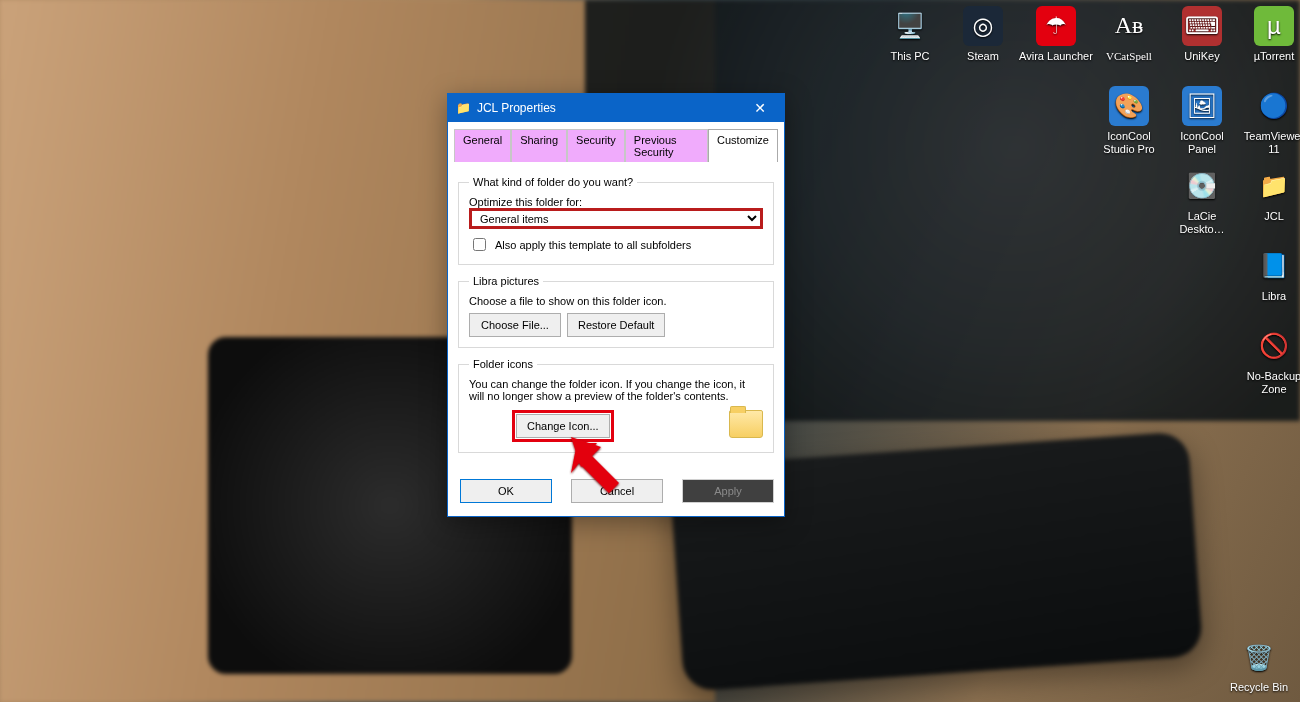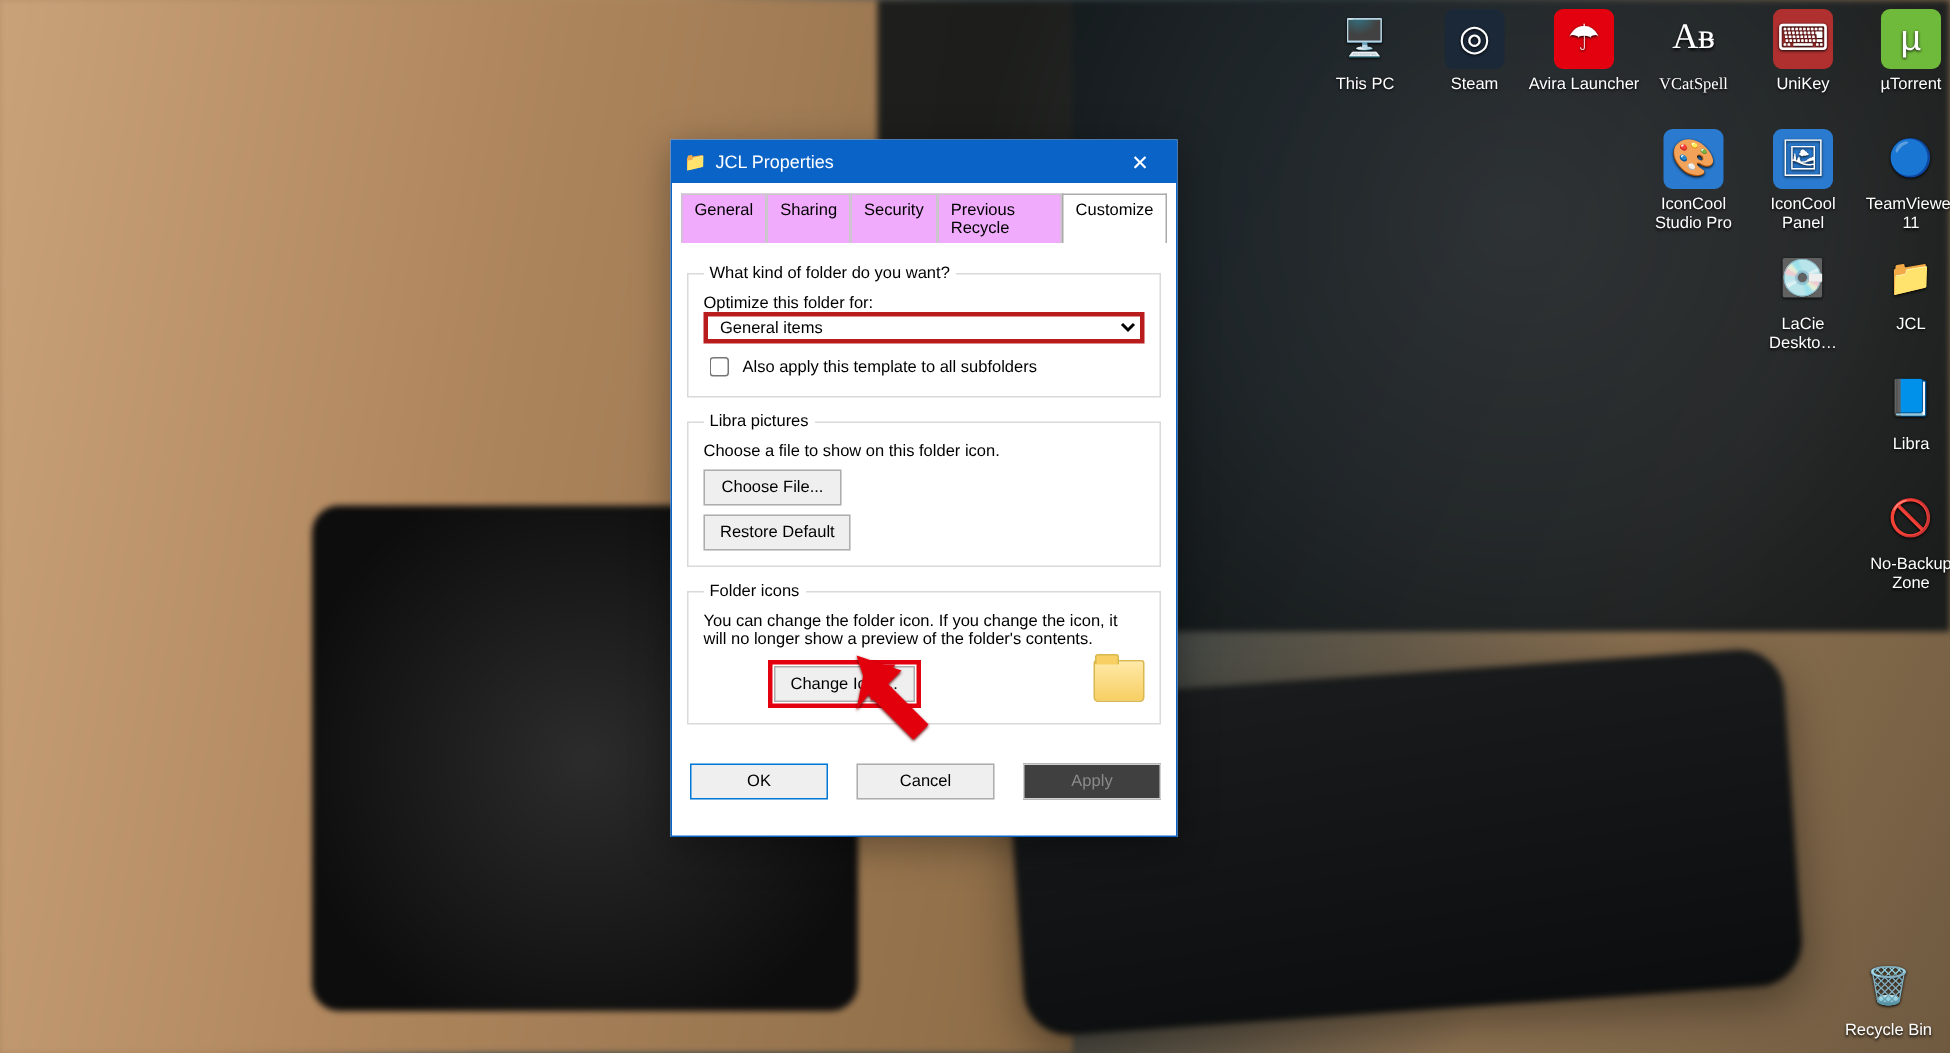--- a/index.html
+++ b/index.html
@@ -106,21 +106,21 @@
 
   .btn {
     min-width: 92px; height:24px;
     border:1px solid #adadad; background:#efefef;
     font-size:11px; padding: 2px 10px;
     cursor:pointer;
   }
   .btn:disabled { color:#8a8a8a; background:#404040; border-color:#d0d0d0; cursor:default; }
   .btn.primary { border-color:#0078d7; }
 
-  .stack { display:flex; flex-direction:column; gap:6px; align-items:flex-start; }
+  .stack { display:flex; flex-direction:row; gap:6px; align-items:flex-start; }
 
   .highlight-box {
     border:3px solid #e3000f; padding:1px; display:inline-block;
   }
 
   .folder-preview {
     width:34px; height:28px;
     background: linear-gradient(#ffe9a8,#f7cf63);
     border:1px solid #d9b84e;
     border-radius:2px 2px 3px 3px;
@@ -129,21 +129,21 @@
   .folder-preview::before{
     content:""; position:absolute; left:0; top:-5px;
     width:14px; height:6px; background:#f7cf63; border:1px solid #d9b84e;
     border-bottom:none; border-radius:2px 2px 0 0;
   }
 
   .icon-row { display:flex; align-items:flex-start; gap:16px;margin-left:43px; }
 
   .footer {
     display:flex; justify-content:flex-end; gap:19px;
-    padding: 6px 10px 24px;
+    padding: 6px 10px 13px;
   }
 
   .red-arrow {
     position:absolute;
     left: 567px; top: 433px;
     width: 70px; height: 70px;
     pointer-events:none;
   }
 
   .recycle { position:absolute; right:4px; bottom:8px; }
@@ -222,21 +222,21 @@
   <div class="titlebar">
     <span class="ticon">📁</span>
     <span class="ttl">JCL Properties</span>
     <span class="close">✕</span>
   </div>
 
   <div class="tabs" id="tabs">
       <div class="tab">General</div>
       <div class="tab">Sharing</div>
       <div class="tab">Security</div>
-      <div class="tab">Previous Recycle</div>
+      <div class="tab">Previous Security</div>
       <div class="tab active">Customize</div>
     </div>
   <div class="tabstrip-border"></div>
 
   <div class="body">
 
     <fieldset>
       <legend>What kind of folder do you want?</legend>
       <div class="lbl">Optimize this folder for:</div>
       <select class="select">

